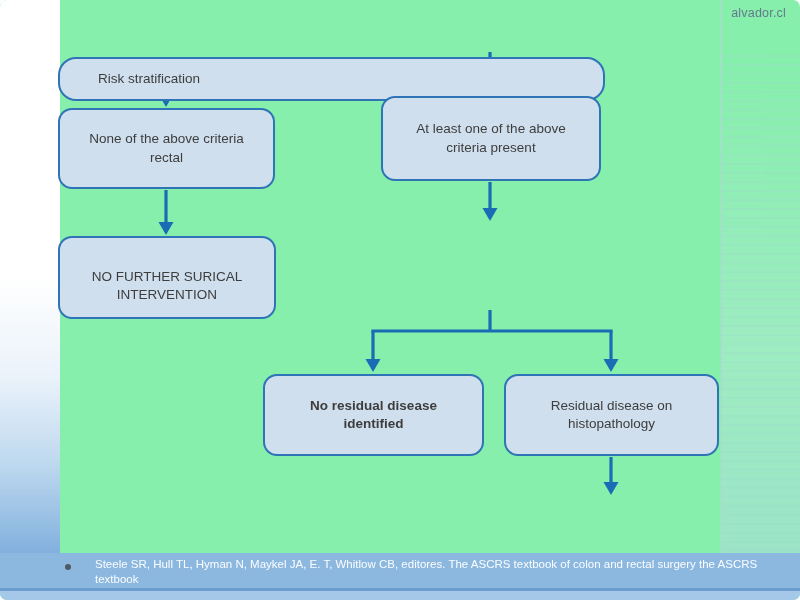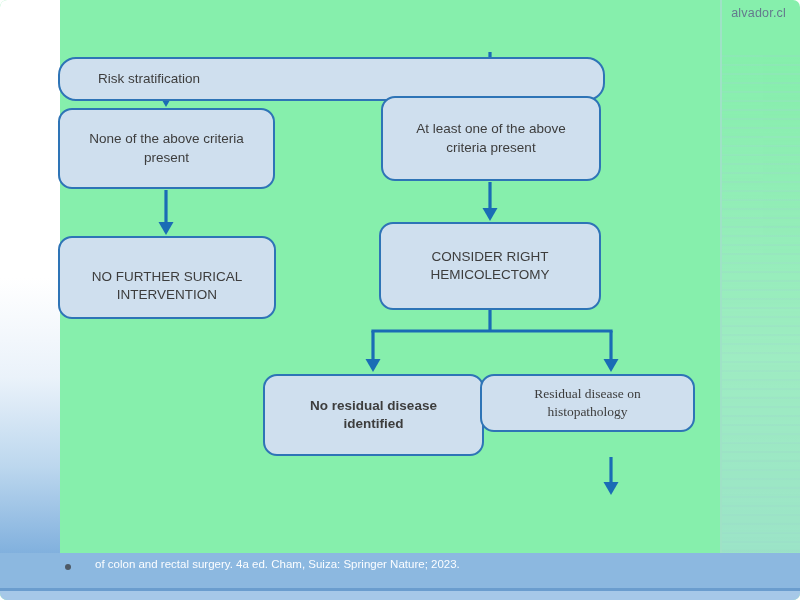--- a/index.html
+++ b/index.html
@@ -42,21 +42,21 @@
   .node-none     { left:58px;  top:108px; width:217px; height:81px; }
   .node-none .lbl { max-width:160px; }
   .node-atleast  { left:381px; top:96px;  width:220px; height:85px; }
   .node-atleast .lbl { max-width:185px; }
   .node-nofurther{ left:58px;  top:236px; width:218px; height:83px; }
   .node-nofurther .lbl { max-width:190px;margin-top:17px; }
   .node-consider { left:379px; top:222px; width:222px; height:88px; }
   .node-consider .lbl { max-width:165px; }
   .node-noresidual { left:263px; top:374px; width:221px; height:82px; }
   .node-noresidual .lbl { max-width:165px;font-weight:bold; }
-  .node-residual { left:480px; top:374px; width:215px; height:58px;font-family:Liberation Serif, serif; }
+  .node-residual { left:504px; top:374px; width:215px; height:82px; }
   .node-residual .lbl { max-width:165px; }
   .node-treat    { left:503px; top:497px; width:216px; height:62px; border-bottom-color:transparent; }
   .connectors { position:absolute; left:0; top:0; width:800px; height:600px; pointer-events:none; }
   
   .citation-band {
     position:absolute; left:0; top:553px; width:800px; height:35px;
     background:#8cb8e0; z-index:5;
   }
   .citation-bullet {
     position:absolute; left:65px; top:11px; width:6px; height:6px;
@@ -110,46 +110,44 @@
       <line x1="611" y1="457" x2="611" y2="483"></line>
       <polygon points="603.5,482 618.5,482 611,495" stroke="none"></polygon>
     </g>
   </svg>
 
   <div class="node node-risk">
     <span class="lbl">Risk stratification</span>
   </div>
 
   <div class="node node-none">
-    <span class="lbl">None of the above criteria present</span>
+    <span class="lbl">None of the above criteria rectal</span>
   </div>
 
   <div class="node node-atleast">
     <span class="lbl">At least one of the above criteria present</span>
   </div>
 
   <div class="node node-nofurther">
     <span class="lbl">NO FURTHER SURICAL INTERVENTION</span>
   </div>
 
-  <div class="node node-consider">
-    <span class="lbl">CONSIDER RIGHT HEMICOLECTOMY</span>
-  </div>
 
   <div class="node node-noresidual">
     <span class="lbl">No residual disease identified</span>
   </div>
 
   <div class="node node-residual">
     <span class="lbl">Residual disease on histopathology</span>
   </div>
 
 
   <div class="citation-band">
     <span class="citation-bullet"></span>
     <div class="citation-text">
+      <div>Steele SR, Hull TL, Hyman N, Maykel JA, E. T, Whitlow CB, editores. The ASCRS textbook of colon and rectal surgery the ASCRS textbook</div>
       <div>of colon and rectal surgery. 4a ed. Cham, Suiza: Springer Nature; 2023.</div>
     </div>
   </div>
   <div class="footer-line"></div>
   <div class="footer-strip"></div>
 
 </div>
 
 </body></html>

